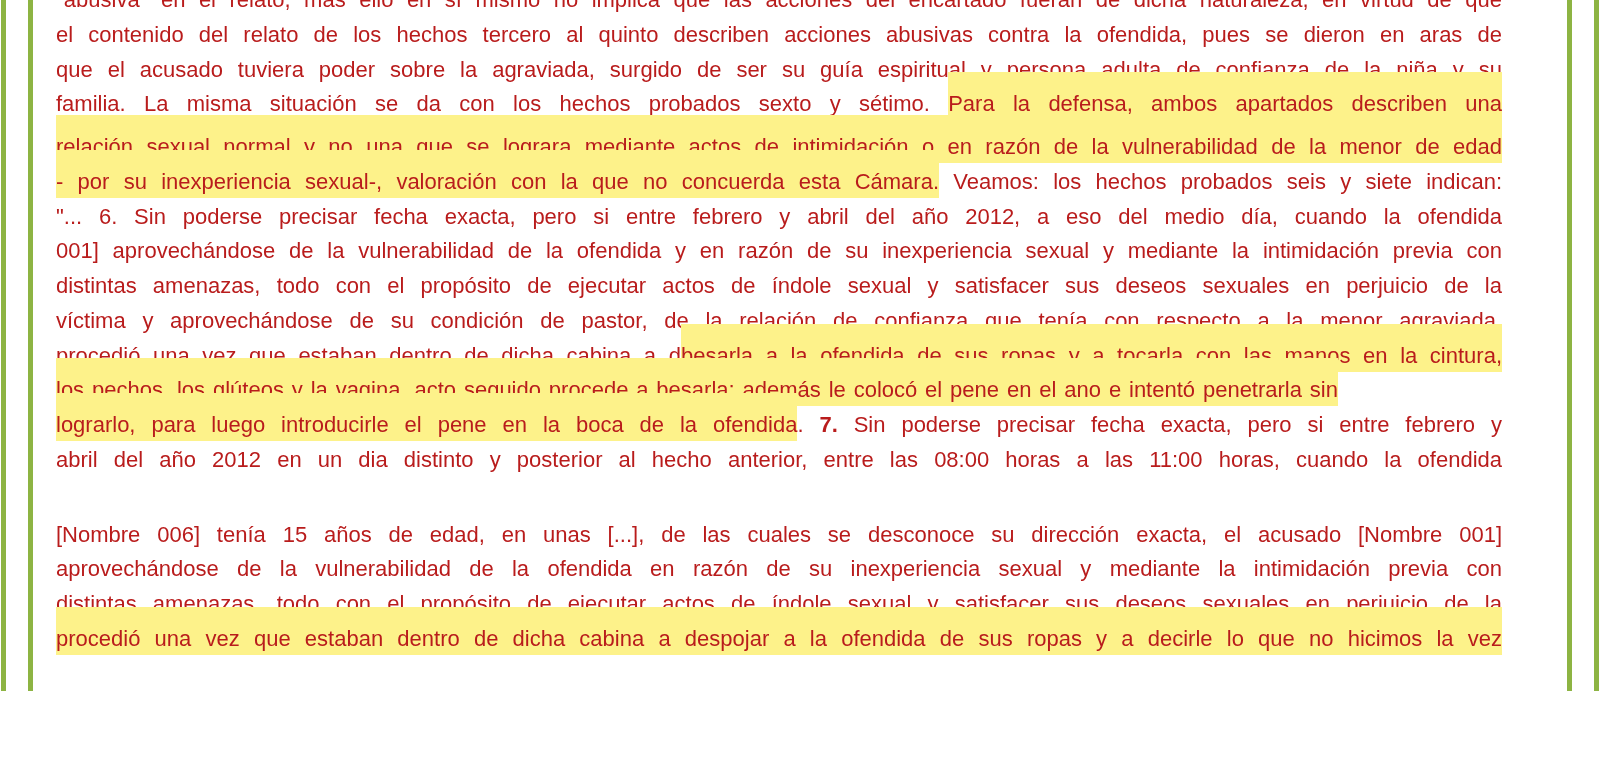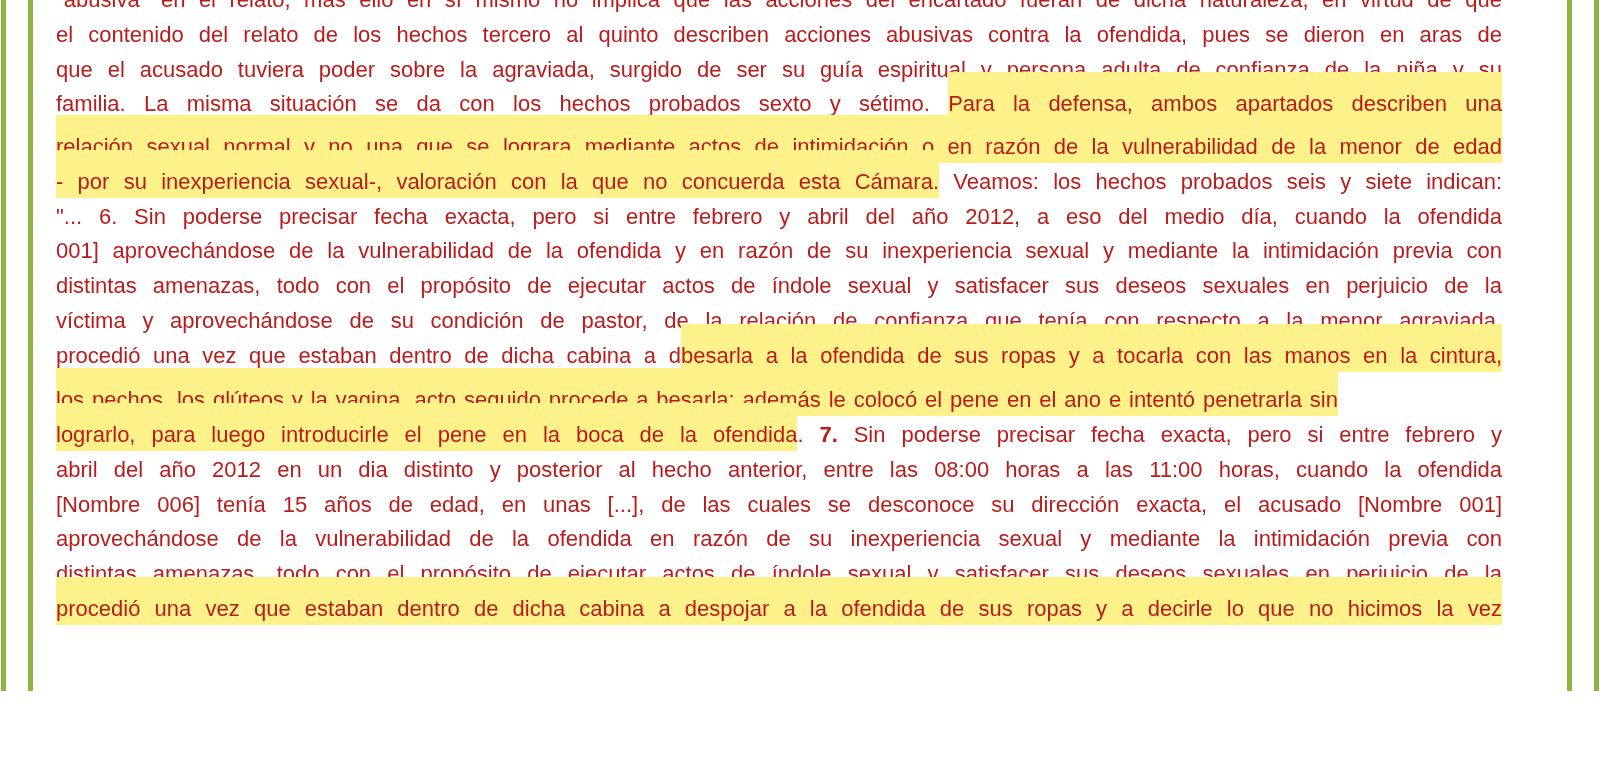--- a/index.html
+++ b/index.html
@@ -87,30 +87,30 @@
     <div class="line">
       <span class="line-inner" style="display: block; width: 1446px; text-align-last: justify;"><span class="it">distintas amenazas, todo con el propósito de ejecutar actos de índole sexual y satisfacer sus deseos sexuales en perjuicio de la</span></span>
     </div>
     <div class="line">
       <span class="line-inner" style="display: block; width: 1446px; text-align-last: justify;"><span class="it">víctima y aprovechándose de su condición de pastor, de la relación de confianza que tenía con respecto a la menor agraviada,</span></span>
     </div>
     <div class="line">
       <span class="line-inner" style="display: block; width: 1446px; text-align-last: justify;"><span class="it">procedió una vez que estaban dentro de dicha cabina a d</span><span class="it hl" style="background: rgb(253, 242, 138);">besarla a la ofendida de sus ropas y a tocarla con las manos en la cintura,</span></span>
     </div>
     <div class="line">
-      <span class="line-inner" style="display: block; width: 1282px; text-align-last: justify; margin-top: 10px;"><span class="it hl" style="background: rgb(253, 242, 138);">los pechos, los glúteos y la vagina, acto seguido procede a besarla; además le colocó el pene en el ano e intentó penetrarla sin</span></span>
+      <span class="line-inner" style="display: block; width: 1282px; text-align-last: justify;"><span class="it hl" style="background: rgb(253, 242, 138);">los pechos, los glúteos y la vagina, acto seguido procede a besarla; además le colocó el pene en el ano e intentó penetrarla sin</span></span>
     </div>
     <div class="line">
       <span class="line-inner" style="display: block; width: 1446px; text-align-last: justify;"><span class="it hl" style="background: rgb(253, 242, 138);">lograrlo, para luego introducirle el pene en la boca de la ofendida</span><span class="it">.   </span><span class="it b">7.</span><span class="it"> Sin poderse precisar fecha exacta, pero si entre febrero y</span></span>
     </div>
     <div class="line">
       <span class="line-inner" style="display: block; width: 1446px; text-align-last: justify;"><span class="it">abril del año 2012 en un dia distinto y posterior al hecho anterior, entre las 08:00 horas a las 11:00 horas, cuando la ofendida</span></span>
     </div>
     <div class="line">
-      <span class="line-inner" style="display: block; width: 1446px; text-align-last: justify;"><span class="it">[Nombre 006] tenía 15 años de edad, en unas [...], de las cuales se desconoce su dirección exacta, el acusado [Nombre 001]</span></span>
+      <span class="line-inner" style="display: block; width: 1446px; text-align-last: justify; margin-top: 40px;"><span class="it">[Nombre 006] tenía 15 años de edad, en unas [...], de las cuales se desconoce su dirección exacta, el acusado [Nombre 001]</span></span>
     </div>
     <div class="line">
       <span class="line-inner" style="display: block; width: 1446px; text-align-last: justify;"><span class="it">aprovechándose de la vulnerabilidad de la ofendida en razón de su inexperiencia sexual y mediante la intimidación previa con</span></span>
     </div>
     <div class="line">
       <span class="line-inner" style="display: block; width: 1446px; text-align-last: justify;"><span class="it">distintas amenazas, todo con el propósito de ejecutar actos de índole sexual y satisfacer sus deseos sexuales en perjuicio de la</span></span>
     </div>
     <div class="line">
       <span class="line-inner" style="display: block; width: 1446px; text-align-last: justify;"><span class="it hl" style="background: rgb(253, 242, 138);">procedió una vez que estaban dentro de dicha cabina a despojar a la ofendida de sus ropas y a decirle lo que no hicimos la vez</span></span>
     </div>

